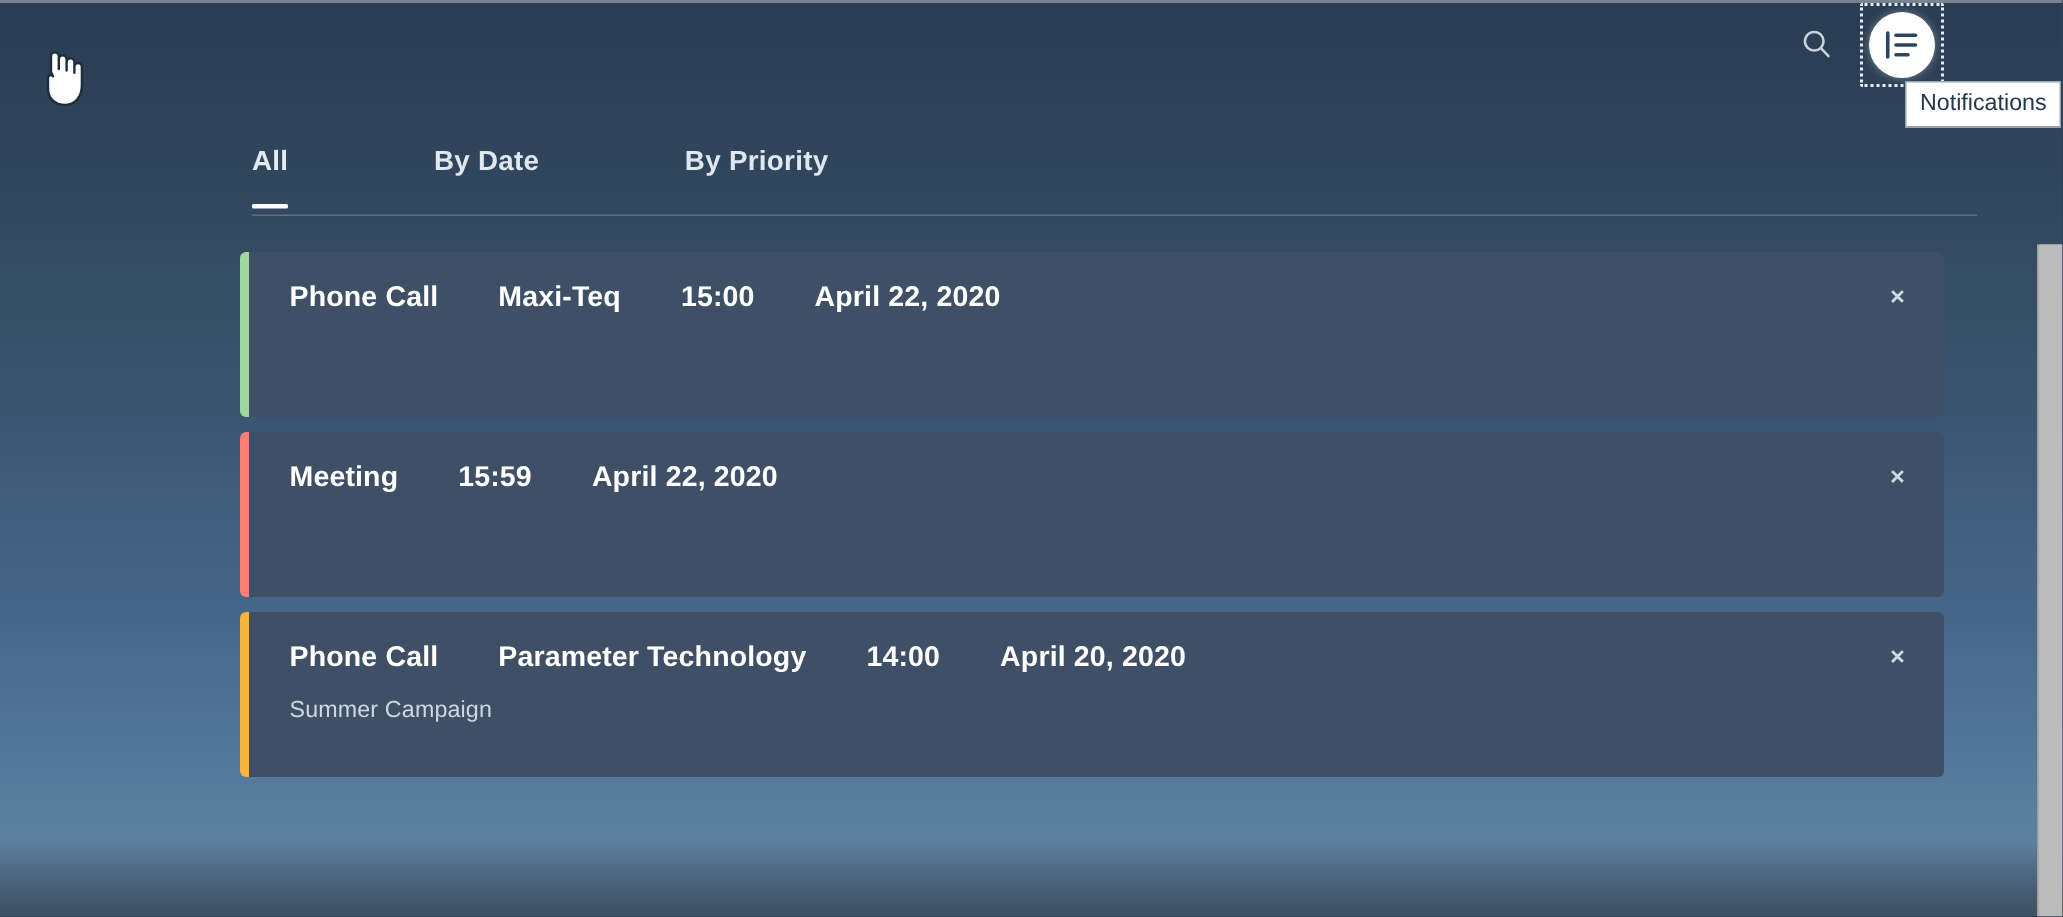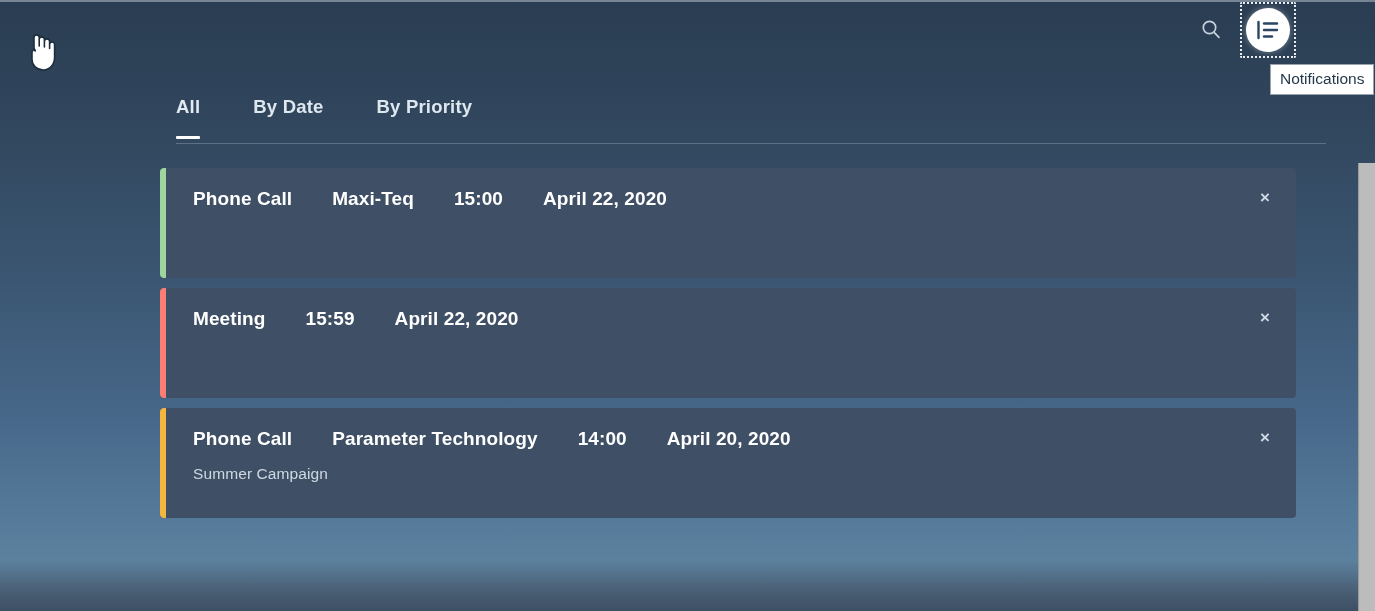--- a/index.html
+++ b/index.html
@@ -111,36 +111,36 @@
     width: 34px;
     height: 44px;
     pointer-events: none;
     z-index: 40;
   }
 
   
   .tooltip {
     position: absolute;
     left: 1270px;
-    top: 64px;
+    top: 54px;
     background: #ffffff;
     border: 1px solid #9aa4b0;
     color: #24384d;
     font-size: 15.5px;
     line-height: 1;
     padding: 6px 9px 7px 9px;
     white-space: nowrap;
     z-index: 30;
     font-family: "Liberation Sans", sans-serif;
   }
 
   
   .tabbar {
     position: absolute;
-    left: 176px;
+    left: 168px;
     top: 92px;
     width: 1150px;
     height: 52px;
   }
 
   .tabs {
     display: flex;
     align-items: flex-start;
     gap: 0;
     height: 44px;
@@ -150,21 +150,21 @@
     position: relative;
     font-size: 18.5px;
     font-weight: bold;
     color: #e3eaf1;
     padding: 4px 0 0 0;
     margin-right: 53px;
     cursor: pointer;
     letter-spacing: .2px;
     white-space: nowrap;
   }
-  .tab.inactive { color: #dfe7ef; }
+  .tab.inactive { color: #dfe7ef; margin-left: 44px; }
 
   .tab .underline {
     position: absolute;
     left: 0;
     bottom: -21px;
     height: 3px;
     width: 100%;
     background: #ffffff;
     border-radius: 1px;
   }

